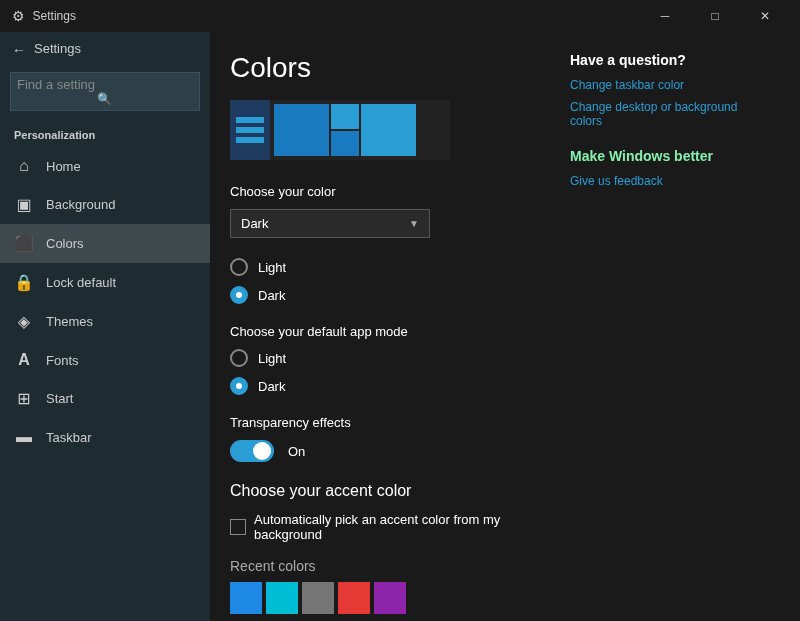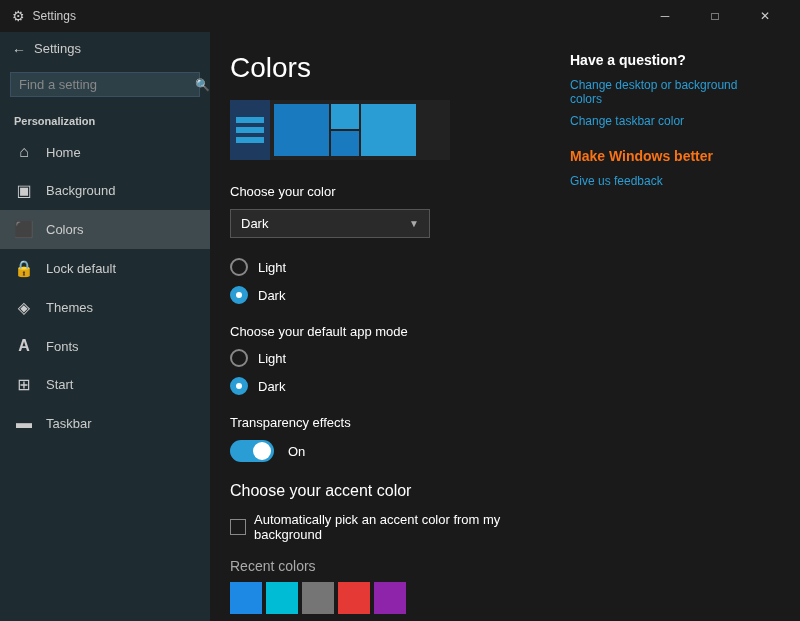--- a/index.html
+++ b/index.html
@@ -66,20 +66,21 @@
       cursor: pointer;
     }
     .back-arrow { margin-right: 8px; font-size: 14px; }
     .search-box {
       margin: 8px 10px;
       display: flex;
       align-items: center;
       background: #2d3f47;
       border: 1px solid #3a5060;
       padding: 4px 8px;
+      flex-direction: column;
     }
     .search-input {
       background: transparent;
       border: none;
       outline: none;
       color: #ccc;
       font-size: 13px;
       flex: 1;
       font-family: 'Segoe UI', sans-serif;
     }
@@ -296,21 +297,21 @@
       color: #2a9dd5;
       font-size: 12px;
       display: block;
       margin-bottom: 8px;
       cursor: pointer;
       text-decoration: none;
     }
     .make-better-title {
       font-size: 14px;
       font-weight: 600;
-      color: #f97316;
+      color: #86efac;
       margin-top: 20px;
       margin-bottom: 10px;
     }
   </style>
 </head>
 <body>
 
 <div class="titlebar">
   <span style="font-size:14px;">⚙</span>
   <span class="titlebar-title">Settings</span>
@@ -442,19 +443,19 @@
         <div class="swatch" style="background:#00bcd4;"></div>
         <div class="swatch" style="background:#757575;"></div>
         <div class="swatch" style="background:#e53935;"></div>
         <div class="swatch" style="background:#8e24aa;"></div>
       </div>
 
     </div>
 
     <div class="content-sidebar">
       <div class="help-title">Have a question?</div>
+      <a class="help-link">Change taskbar color</a>
       <a class="help-link">Change desktop or background colors</a>
-      <a class="help-link">Change taskbar color</a>
       <div class="make-better-title">Make Windows better</div>
       <a class="help-link">Give us feedback</a>
     </div>
   </div>
 </div>
 
 </body></html>

